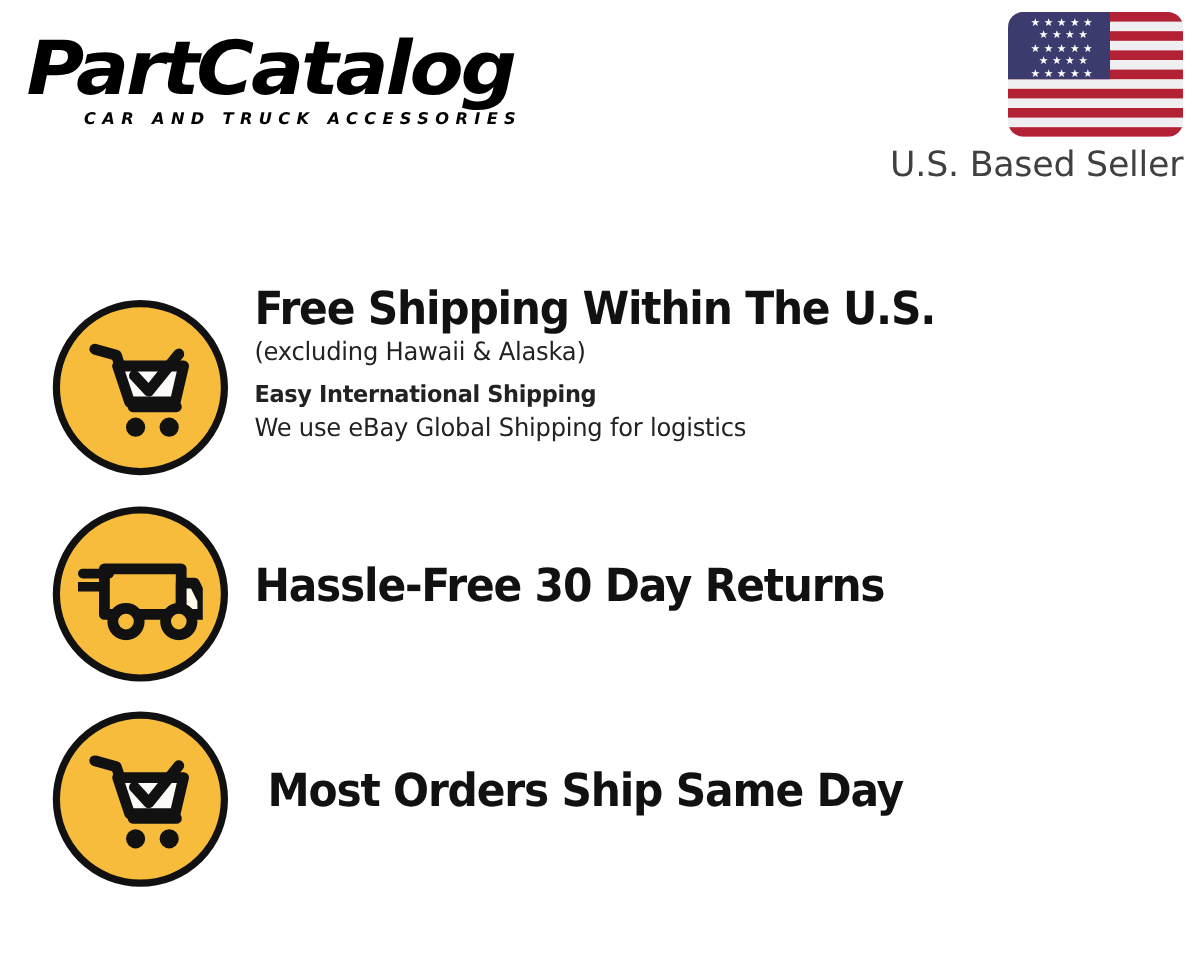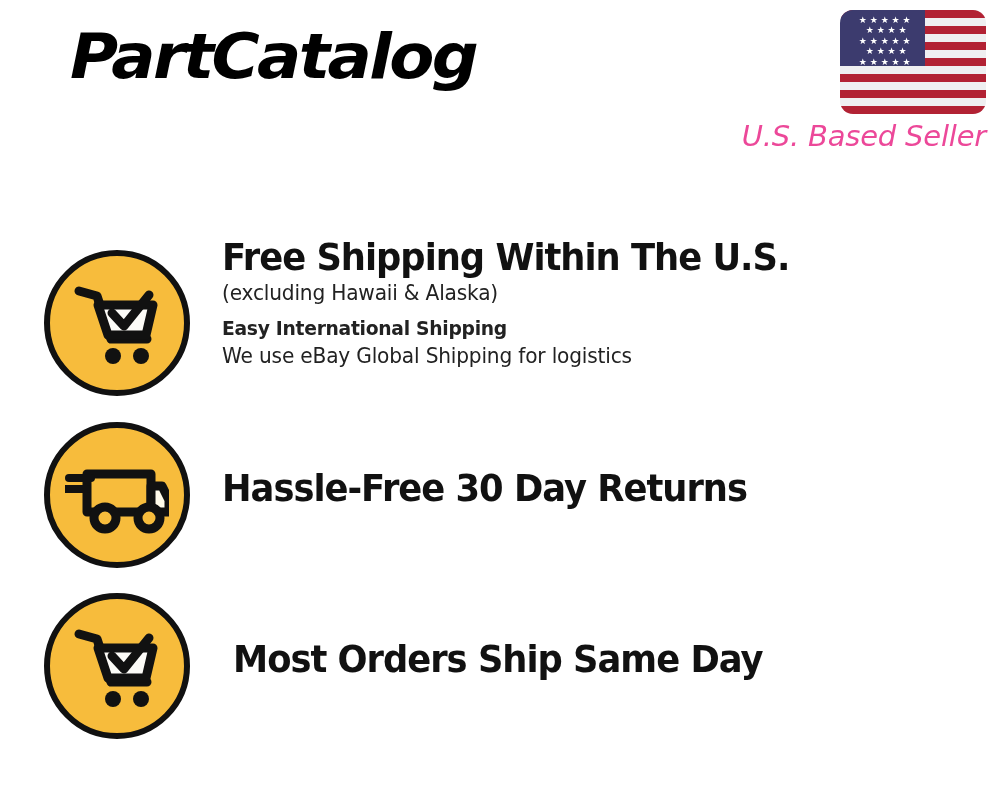--- a/index.html
+++ b/index.html
@@ -16,21 +16,20 @@
     color: #1a1a1a;
     -webkit-font-smoothing: antialiased;
   }
 
   
   .logo-block {
     position: absolute;
     left: 22px;
     top: 26px;
     width: 470px;
-    margin-left: 48px;
   }
   .logo-word {
     font-family: "DejaVu Sans", sans-serif;
     font-weight: 700;
     font-style: italic;
     font-size: 62px;
     line-height: 62px;
     letter-spacing: -2.5px;
     color: #000000;
     transform: scaleX(1.06);
@@ -95,25 +94,24 @@
     box-sizing: border-box;
     text-align: center;
     font-family: "DejaVu Sans", sans-serif;
   }
   .flag .stars div { white-space: nowrap; }
   .flag .stars .offset { letter-spacing: 0; }
   .seller-text {
     font-family: "DejaVu Sans", sans-serif;
     font-size: 29px;
     font-weight: 400;
-    color: #ec4899;
+    color: #404040;
     letter-spacing: -0.2px;
     margin-top: 1px;
     white-space: nowrap;
-    font-style: italic;
   }
 
   
   .feature {
     position: absolute;
     left: 0;
     width: 1000px;
   }
   .feature-icon {
     position: absolute;
@@ -126,21 +124,21 @@
     box-sizing: border-box;
   }
   .feature-icon svg {
     position: absolute;
     left: 50%;
     top: 50%;
     transform: translate(-50%, -50%);
   }
   .feature-text {
     position: absolute;
-    left: 222px;
+    left: 212px;
     right: 10px;
   }
   .headline {
     font-family: "DejaVu Sans", sans-serif;
     font-weight: 700;
     font-size: 38px;
     line-height: 44px;
     letter-spacing: -1.1px;
     color: #111111;
     transform: scaleX(0.93);
@@ -176,20 +174,21 @@
 
   #feature-2 { top: 593px; }
   #feature-2 .feature-icon { top: 0; }
   #feature-2 .feature-text { top: 44px; margin-left: 11px; }
 </style>
 </head>
 <body>
 
 <div class="logo-block">
   <div class="logo-word">PartCatalog</div>
+  <div class="logo-tagline">CAR AND TRUCK ACCESSORIES</div>
 </div>
 
 <div class="seller-block">
   <div class="flag">
     <div class="stripe" style="top:0px"></div>
     <div class="stripe" style="top:16px"></div>
     <div class="stripe" style="top:32px"></div>
     <div class="stripe" style="top:48px"></div>
     <div class="stripe" style="top:64px"></div>
     <div class="stripe" style="top:80px"></div>

